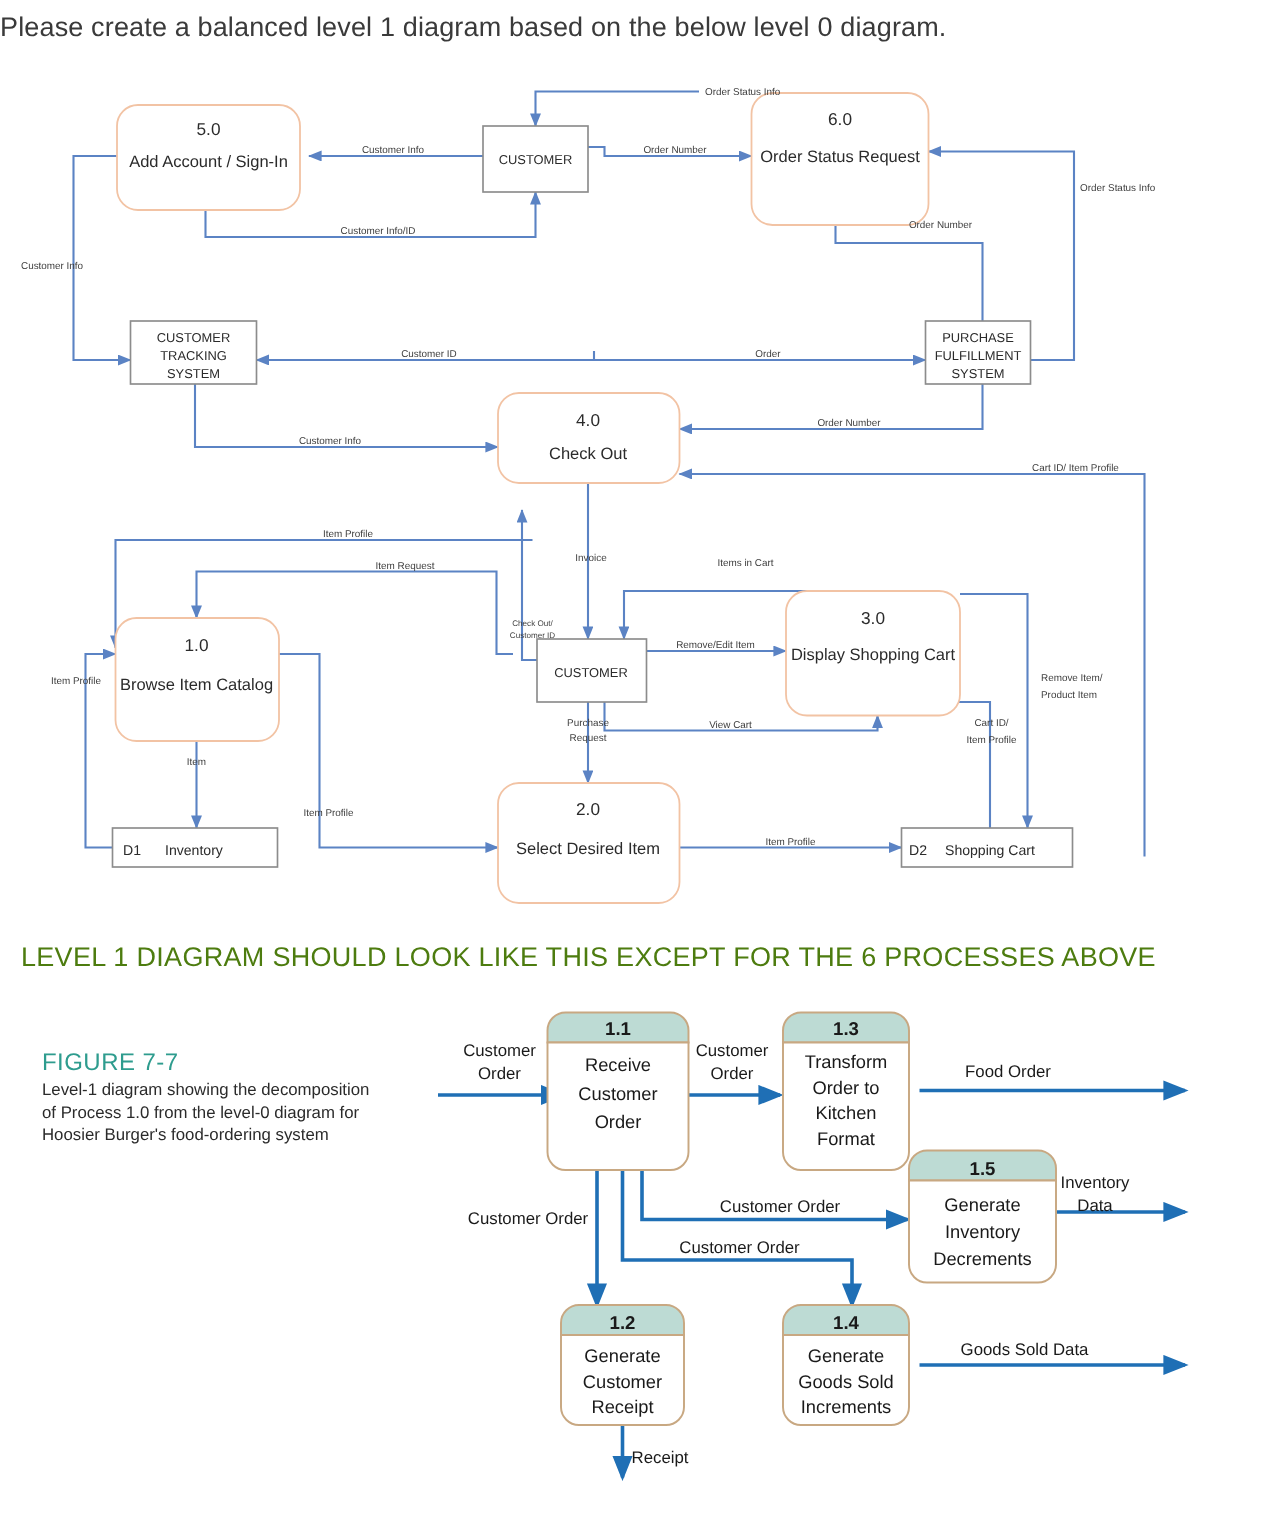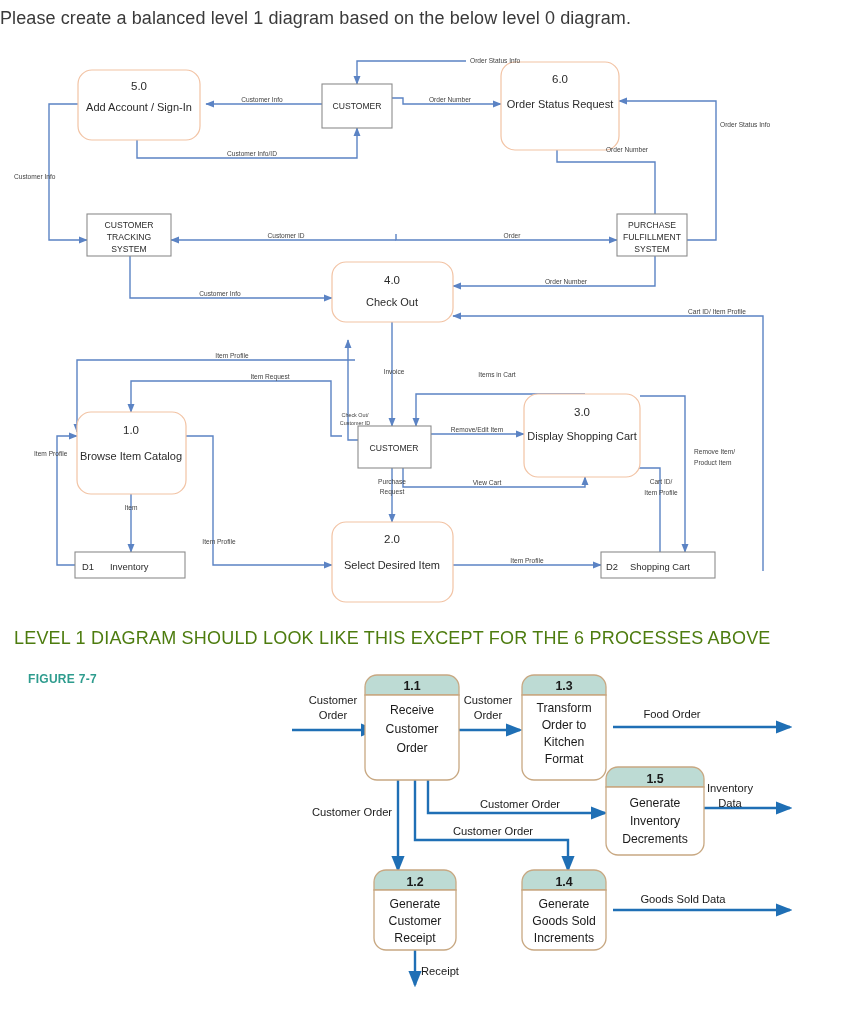--- a/index.html
+++ b/index.html
@@ -31,21 +31,21 @@
   .lbl0.sm{font-size:5.4px;}
   .ptitle0{font-family:"Liberation Sans","DejaVu Sans",sans-serif;font-size:11px;fill:#2b2b2b;}
   .pnum0{font-family:"Liberation Sans","DejaVu Sans",sans-serif;font-size:11.5px;fill:#2b2b2b;}
   .ent-lbl0{font-family:"Liberation Sans","DejaVu Sans",sans-serif;font-size:8.6px;fill:#2b2b2b;}
   .store-lbl0{font-family:"Liberation Sans","DejaVu Sans",sans-serif;font-size:9.4px;fill:#2b2b2b;}
 
   
   .fig-label{
     position:absolute;left:28px;top:672px;font-family:"Liberation Sans","DejaVu Sans",sans-serif;
   }
-  .fig-num{font-size:12px;font-weight:bold;color:#2e9c8e;letter-spacing:.3px;}
+  .fig-num{font-size:16px;font-weight:normal;color:#2e9c8e;letter-spacing:.3px;margin-top:28px;}
   .fig-cap{font-size:11.2px;color:#2b2b2b;line-height:1.35;margin-top:2px;max-width:230px;}
 
   .proc1-body{fill:#ffffff;stroke:#c8a882;stroke-width:1.3;}
   .proc1-head{fill:#bddbd4;stroke:#c8a882;stroke-width:1.3;}
   .flow1{stroke:#1f6fb5;stroke-width:2.4;fill:none;}
   .lbl1{font-family:"Liberation Sans","DejaVu Sans",sans-serif;font-size:11.2px;fill:#1a1a1a;}
   .pnum1{font-family:"Liberation Sans","DejaVu Sans",sans-serif;font-size:12.4px;font-weight:bold;fill:#1a1a1a;}
   .ptxt1{font-family:"Liberation Sans","DejaVu Sans",sans-serif;font-size:12.2px;fill:#1a1a1a;}
 </style>
 </head>
@@ -218,20 +218,21 @@
   <text class="lbl0" x="661" y="451" text-anchor="middle">Item Profile</text>
   <text class="lbl0" x="219" y="500" text-anchor="middle">Item Profile</text>
   <text class="lbl0" x="527" y="519" text-anchor="middle">Item Profile</text>
 </svg>
 </div>
 
 <div class="level1-note">LEVEL 1 DIAGRAM SHOULD LOOK LIKE THIS EXCEPT FOR THE 6 PROCESSES ABOVE</div>
 
 <div class="fig-label">
   <div class="fig-num">FIGURE 7-7</div>
+  <div class="fig-cap">Level-1 diagram showing the decomposition of Process 1.0 from the level-0 diagram for Hoosier Burger's food-ordering system</div>
 </div>
 
 <div id="l1wrap">
 <svg width="842" height="360" viewBox="0 0 842 360" xmlns="http://www.w3.org/2000/svg">
 
   <path class="flow1" d="M292,75 L375,75" marker-end="url(#ah1)"></path>
 
   <path class="flow1" d="M455,75 L520,75" marker-end="url(#ah1)"></path>
 
   <path class="flow1" d="M613,72 L790,72" marker-end="url(#ah1)"></path>

